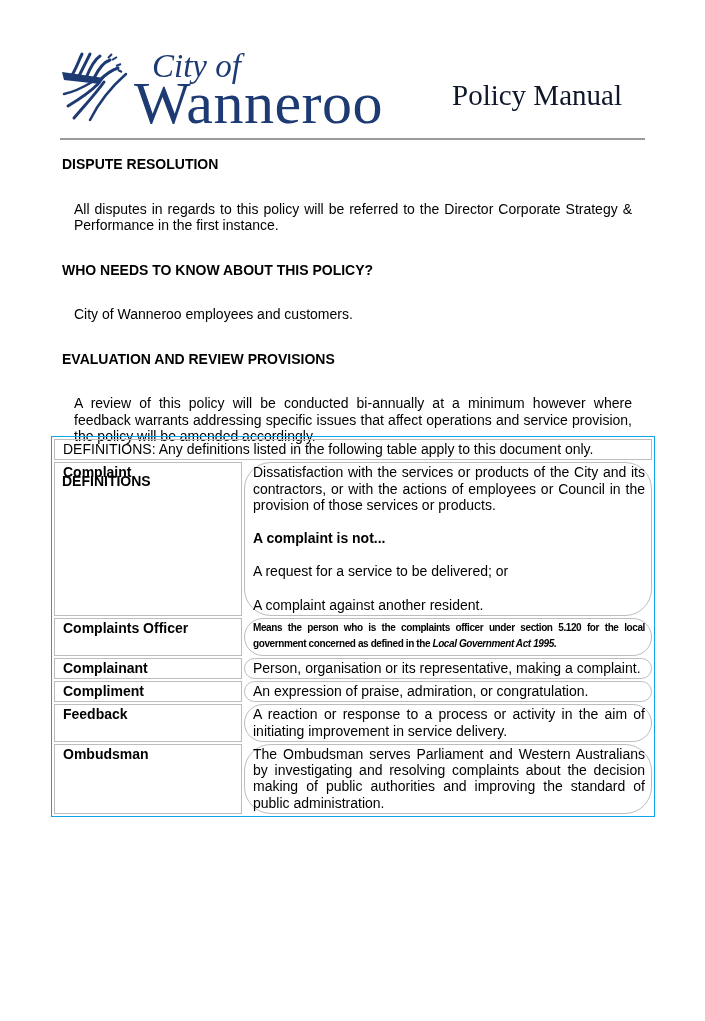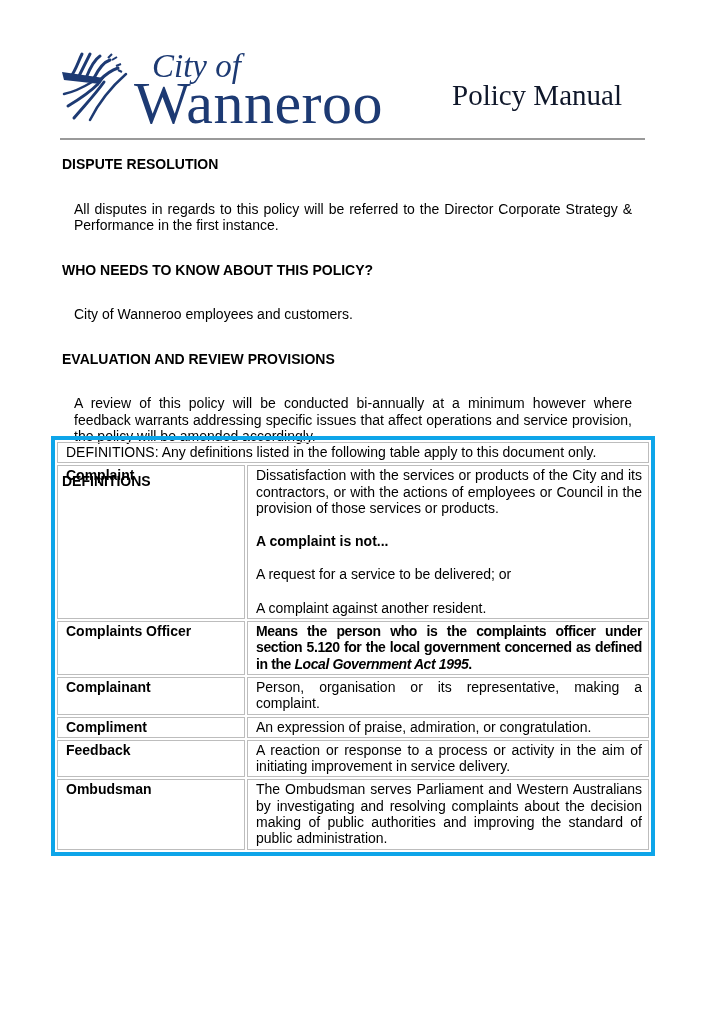--- a/index.html
+++ b/index.html
@@ -16,25 +16,25 @@
   .manual-title { position: absolute; left: 452px; top: 78px; font-family: "Liberation Serif", serif;
                   font-size: 29px; color: #0f172a; line-height: 34px; }
   .rule { position: absolute; left: 60px; top: 138px; width: 585px; height: 2px; background: #9a9a9a; }
 
   .content { position: absolute; left: 62px; top: 156px; width: 582px; font-size: 14px; line-height: 16.5px; }
   .h { font-weight: bold; font-size: 14px; margin: 0; }
   .p { margin: 12px; text-align: justify; }
   .gap { height: 16px; }
 
   table.defs { position: absolute; left: 51px; top: 436px; width: 604px; border-collapse: separate;
-               border-spacing: 2px; border: 4px solid #0ea5e9; font-size: 14px; line-height: 16.3px; }
+               border-spacing: 2px; border: 1px solid #0ea5e9; font-size: 14px; line-height: 16.3px; }
   table.defs td { border: 1px solid #bdbdbd; vertical-align: top; padding: 1px 6px 2px 8px; }
   table.defs td.term { width: 172px; font-weight: bold; }
-  table.defs td.desc { text-align: justify; }
-  .narrow { font-family: "Liberation Sans", sans-serif; font-weight: bold; font-size: 14px;
+  table.defs td.desc { text-align: justify; border-radius: 27px; }
+  .narrow { font-family: "Liberation Sans", sans-serif; font-weight: bold; font-size: 10px;
             letter-spacing: -0.4px; line-height: 16.3px; margin-left: 10px; }
   .para-gap { height: 17px; }
 </style>
 </head>
 <body>
 
 <div class="header">
   <div class="logo">
     <svg class="logo-mark" viewBox="0 0 72 74">
       <g fill="none" stroke="#1d3a73" stroke-linecap="round">

